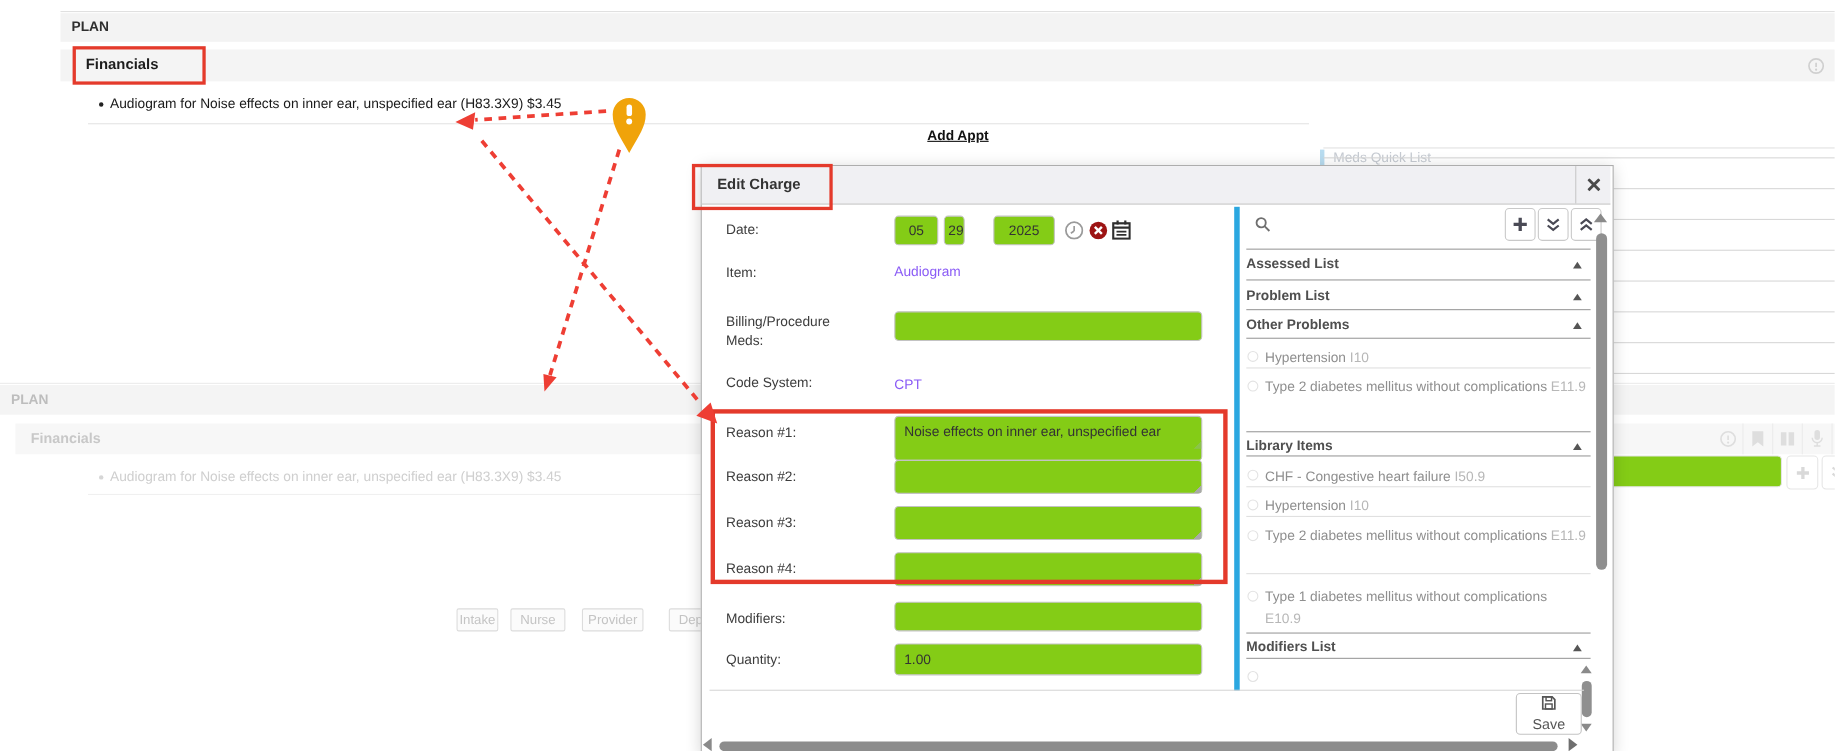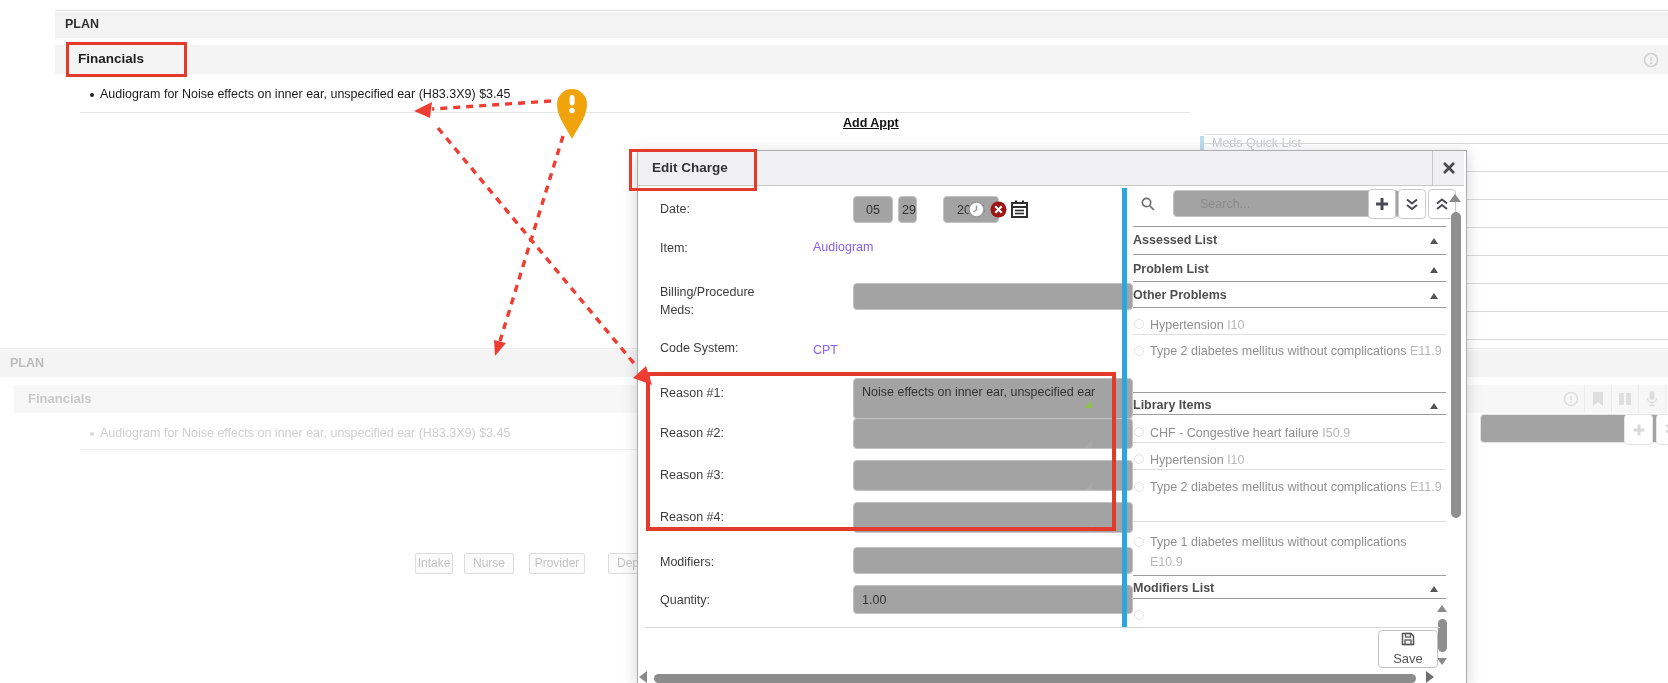--- a/index.html
+++ b/index.html
@@ -3,22 +3,22 @@
 <meta charset="utf-8">
 <style>
   html,body{margin:0;padding:0;width:1668px;height:683px;overflow:hidden;background:#fff;
     font-family:"Liberation Sans",sans-serif;}
   #app{position:relative;width:1668px;height:683px;}
   .ab{position:absolute;}
   .hline{position:absolute;height:1px;background:#e0e0e0;}
   .band{position:absolute;background:#f3f3f3;}
   .lbl{position:absolute;font-size:12.5px;color:#3d3d3d;}
   .val{position:absolute;font-size:12.5px;color:#8b5cf6;}
-  .inp{position:absolute;border:1px solid #c3c3c3;border-radius:4px;background:#a3a3a3;
-    font-family:"Liberation Sans",sans-serif;font-size:12.5px;color:#333;box-sizing:border-box;outline:none;margin-left:40px;}
+  .inp{position:absolute;border:1px solid #c3c3c3;border-radius:4px;background:#84cc16;
+    font-family:"Liberation Sans",sans-serif;font-size:12.5px;color:#333;box-sizing:border-box;outline:none;}
   textarea.inp{resize:none;padding:6px 8px;overflow:hidden;}
   input.inp{padding:0 8px;}
   input.inp::placeholder{color:#8b8b8b;}
   .grip{position:absolute;width:8px;height:8px;background:linear-gradient(135deg,transparent 55%,#a9a9a9 55%);}
   .grip.green{background:linear-gradient(135deg,transparent 55%,#8bc34a 55%);}
   .redbox{position:absolute;border:3px solid #e43a2b;z-index:32;pointer-events:none;}
   .hdr{position:absolute;font-size:12.5px;font-weight:bold;color:#4f4f4f;}
   .pitem{position:absolute;font-size:12.5px;color:#8f8f8f;line-height:20px;width:292px;}
   .code{color:#b7b7b7;}
   .radio{position:absolute;width:10px;height:10px;border:1.5px solid #e3e3e3;border-radius:50%;background:#fff;box-sizing:border-box;}
@@ -190,21 +190,20 @@
   <span class="lbl z25" style="left:660px;top:555px;">Modifiers:</span>
   <input class="inp z25" style="left: 813px; top: 547px; width: 280px; height: 27px;" value="">
 
   <span class="lbl z25" style="left:660px;top:593px;">Quantity:</span>
   <input class="inp z25" style="left: 813px; top: 585px; width: 280px; height: 29px;" value="1.00">
 
   <div class="modal-divider" style="left:645px;top:627px;width:795px;"></div>
 
   <div class="ab z25" style="left:1122px;top:188px;width:5px;height:440px;background:#2ba7e0;"></div>
 
-  <input class="inp z25" style="left: 1133px; top: 190px; width: 227px; height: 27px; padding-left: 26px;" placeholder="Search...">
   <svg class="ab" style="left:1141px;top:197px;z-index:27;" width="14" height="14">
       <circle cx="5.5" cy="5.5" r="4.2" fill="none" stroke="#6f6f6f" stroke-width="1.7"></circle>
       <line x1="8.8" y1="8.8" x2="13" y2="13" stroke="#6f6f6f" stroke-width="1.7"></line>
     </svg>
 
   <div class="sbtn z25" style="left:1368px;top:189px;width:26px;height:28px;">
     <svg width="14" height="14">
         <line x1="7" y1="1" x2="7" y2="13" stroke="#4a4a55" stroke-width="3"></line>
         <line x1="1" y1="7" x2="13" y2="7" stroke="#4a4a55" stroke-width="3"></line>
       </svg>

